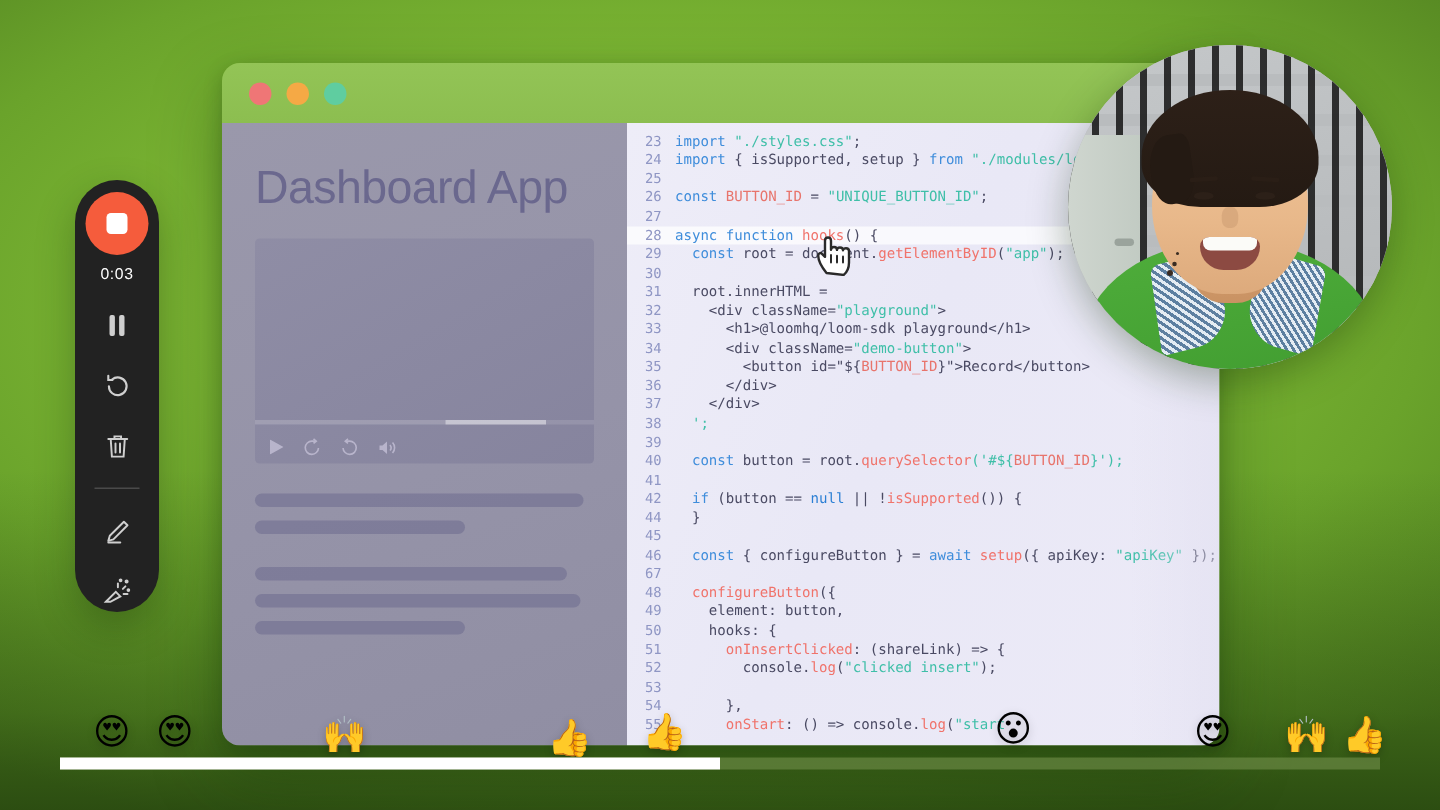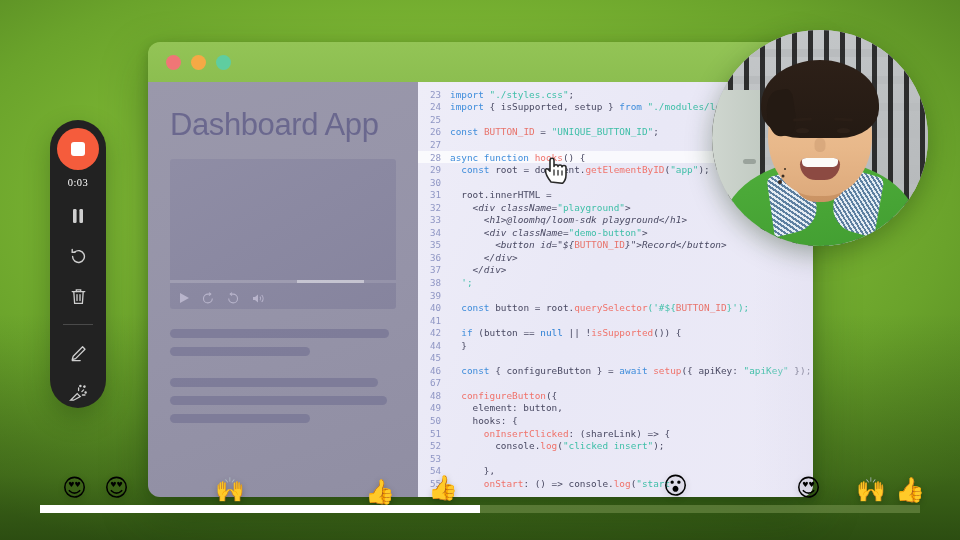--- a/index.html
+++ b/index.html
@@ -109,21 +109,21 @@
     font-size:9.2px;
   }
   .ctext { color:#3d3d56; flex:1 1 auto; }
 
   .kw   { color:#3f8ddb; }
   .kw2  { color:#2b7fd4;text-align:center; }
   .str  { color:#3fbfa8; }
   .fn   { color:#f0736b; }
   .var  { color:#e8746c; }
   .pl   { color:#4a4a63; }
-  .tag  { color:#4a4a63;font-style:italic; }
+  .tag  { color:#4a4a63; }
 
   
   #cursor {
     position:absolute; left:125px; top:72px;
     width:26px; height:30px; z-index:6;
     pointer-events:none;
   }
 
   
   #code-fade {
@@ -240,21 +240,21 @@
   }
   #stop-btn {
     width:42px; height:42px; border-radius:50%;
     background:#f55c3c;
     display:flex; align-items:center; justify-content:center;
     cursor:pointer;
   }
   #stop-btn i { width:14px; height:14px; background:#fff; border-radius:3px; display:block; }
   #timer {
     margin-top:7px; color:#ffffff; font-size:10.5px;
-    font-family:Liberation Serif, serif; letter-spacing:0.4px;
+    font-family:Liberation Sans, sans-serif; letter-spacing:0.4px;
   }
   .tool {
     margin-top:16px; width:30px; height:24px;
     display:flex; align-items:center; justify-content:center;
     cursor:pointer;
   }
   .tool svg { display:block; }
   #divider { margin-top:16px; width:30px; height:1px; background:#4a4a4a; }
 
   

